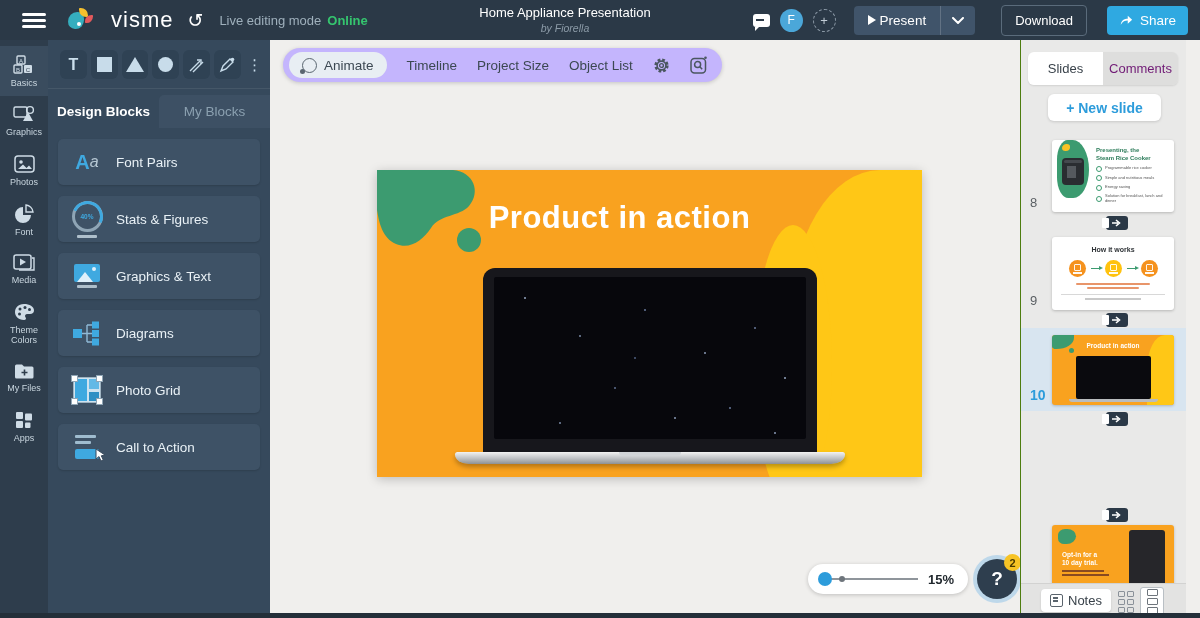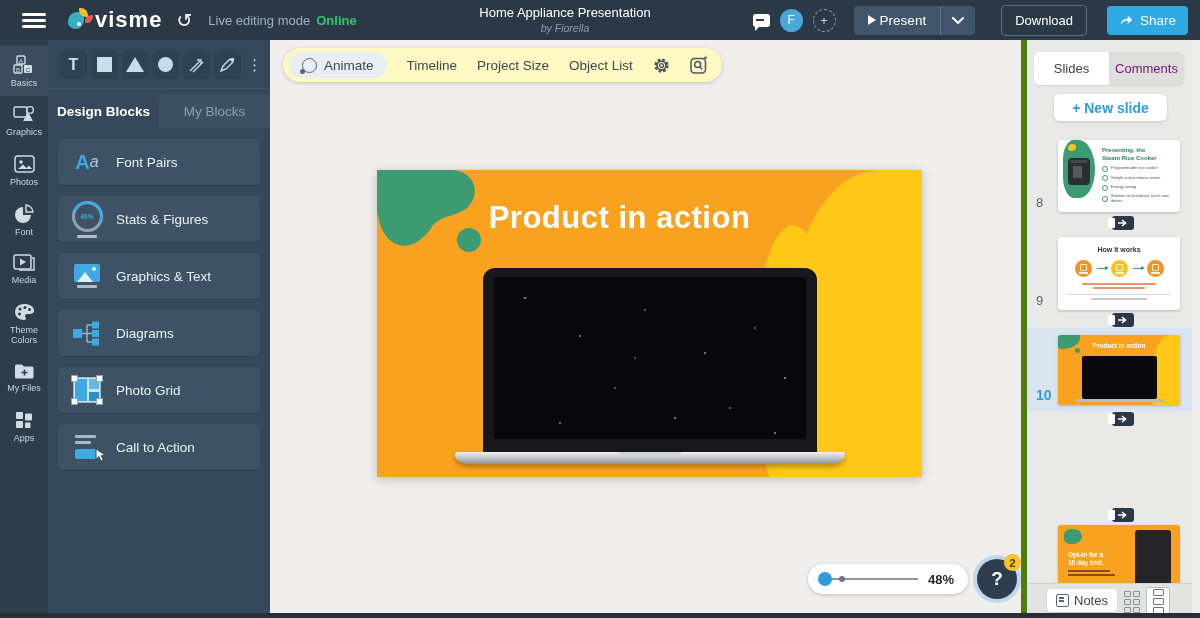--- a/index.html
+++ b/index.html
@@ -10,21 +10,21 @@
   
   .topbar{position:absolute;top:0;left:0;right:0;height:40px;background:#2B3947;z-index:40;display:flex;align-items:center}
   .hamburger{width:24px;height:15px;margin-left:22px;display:flex;flex-direction:column;justify-content:space-between;cursor:pointer}
   .hamburger span{height:3px;background:#fff;border-radius:2px}
   .logo{display:flex;align-items:center;margin-left:22px}
   .logomark{position:relative;width:26px;height:24px}
   .lg-teal{position:absolute;left:0;top:4px;width:16px;height:17px;background:#35AEBE;border-radius:60% 40% 55% 45%}
   .lg-yellow{position:absolute;left:11px;top:0;width:9px;height:9px;background:#F5C02E;border-radius:10% 80% 10% 80%}
   .lg-red{position:absolute;left:17px;top:7px;width:8px;height:8px;background:#E3595C;border-radius:80% 10% 80% 10%}
   .lg-dot{position:absolute;left:9px;top:14px;width:4px;height:4px;background:#fff;border-radius:50%}
-  .logotext{color:#fff;font-size:22px;font-weight:bold;letter-spacing:1px;margin-left:1px}
+  .logotext{color:#fff;font-size:22px;font-weight:normal;letter-spacing:1px;margin-left:17px}
   .undo{color:#fff;font-size:19px;margin-left:14px;cursor:pointer}
   .mode{color:#9FB0BC;font-size:13px;margin-left:16px}
   .online{color:#35C56F;font-weight:bold;font-size:13px;margin-left:6px}
   .doc-meta{position:absolute;left:430px;width:270px;top:5px;text-align:center}
   .doc-title{color:#fff;font-size:13px}
   .doc-author{color:#8C9BA8;font-size:10.5px;font-style:italic;margin-top:2px}
   .tb-right{position:absolute;right:12px;top:0;height:40px;display:flex;align-items:center;gap:10px}
   .comment-ic{position:relative;width:17px;height:13px;background:#fff;border-radius:3px;cursor:pointer}
   .comment-ic::after{content:"";position:absolute;left:2px;bottom:-4px;border:4px solid transparent;border-top-color:#fff;border-left-color:#fff;border-width:4px 4px 0 0}
   .comment-ic i{position:absolute;left:3px;top:5px;width:8px;height:2px;background:#2B3947;display:block}
@@ -82,21 +82,21 @@
   .ic-photo .p2{position:absolute;right:1px;top:1px;width:10px;height:10px;background:#63B9E6}
   .ic-photo .p3{position:absolute;right:1px;bottom:1px;width:10px;height:9px;background:#2E8FC4}
   .ic-photo .h{position:absolute;width:5px;height:5px;background:#fff;border:1px solid #8FA5B5}
   .ic-cta{display:flex;flex-direction:column;gap:3px;position:relative}
   .ic-cta .l{width:21px;height:3px;background:#9FBCCF;border-radius:1px}
   .ic-cta .btn{position:relative;width:24px;height:10px;background:#3FA9E0;border-radius:2px;margin-top:2px}
   .ic-cta svg{position:absolute;right:-8px;bottom:-4px}
 
   
   .canvas{position:absolute;left:270px;top:40px;width:765px;bottom:0;background:#F0EFED;z-index:10}
-  .ctoolbar{position:absolute;left:13px;top:8px;height:34px;background:#fef9c3;border-radius:17px;box-shadow:0 1px 4px rgba(0,0,0,.18);display:flex;align-items:center;padding:0 14px 0 6px;gap:20px;z-index:15}
+  .ctoolbar{position:absolute;left:13px;top:8px;height:34px;background:#c4b5fd;border-radius:17px;box-shadow:0 1px 4px rgba(0,0,0,.18);display:flex;align-items:center;padding:0 14px 0 6px;gap:20px;z-index:15}
   .chip{display:flex;align-items:center;gap:7px;background:#E8EEF3;border-radius:14px;height:26px;padding:0 13px;cursor:pointer}
   .chip .anim-ic{position:relative;width:13px;height:13px;border:1.5px solid #5A6670;border-radius:50%}
   .chip .anim-ic::after{content:"";position:absolute;left:-3px;bottom:-2px;width:5px;height:5px;border-radius:50%;background:#5A6670}
   .citem{font-size:13.5px;color:#3C4852;cursor:pointer}
   .cicon{cursor:pointer;display:flex}
 
   .slide{position:absolute;left:107px;top:130px;width:545px;height:307px;background:#F9A21F;overflow:hidden;box-shadow:0 2px 10px rgba(0,0,0,.22)}
   .yellowblob{position:absolute;right:0;top:0;bottom:0;width:132px;background:#FFC716;border-top-left-radius:90px 150px}
   .yellowblob::before{content:"";position:absolute;left:-36px;top:55px;width:78px;height:280px;background:#FFC716;border-radius:50%}
   .slide-title{position:absolute;left:0;right:60px;top:30px;text-align:center;color:#fff;font-size:31px;font-weight:bold;letter-spacing:.5px}
@@ -111,21 +111,21 @@
 
   .zoombar{position:absolute;left:538px;top:524px;width:160px;height:30px;background:#fff;border-radius:15px;box-shadow:0 1px 4px rgba(0,0,0,.2);display:flex;align-items:center}
   .ztrack{position:absolute;left:14px;top:14px;width:96px;height:2px;background:#8F959B}
   .zmark{position:absolute;left:31px;top:12px;width:6px;height:6px;border-radius:50%;background:#6E757C}
   .zhandle{position:absolute;left:10px;top:8px;width:14px;height:14px;border-radius:50%;background:#2D9CDB;cursor:pointer}
   .zval{position:absolute;right:14px;top:8px;font-size:13px;font-weight:bold;color:#1F262C}
   .helpbtn{position:absolute;left:707px;top:519px;width:40px;height:40px;border-radius:50%;background:#2E3E4E;box-shadow:0 0 0 4px rgba(186,214,234,.95);display:flex;align-items:center;justify-content:center;color:#fff;font-size:19px;font-weight:bold;cursor:pointer;z-index:16}
   .helpbadge{position:absolute;right:-4px;top:-5px;width:17px;height:17px;border-radius:50%;background:#F7C325;color:#4A3A00;font-size:11px;font-weight:bold;display:flex;align-items:center;justify-content:center}
 
   
-  .rpanel{position:absolute;right:8px;top:40px;width:165px;bottom:0;background:#E9E9E8;border-left:6px solid #4d7c0f;z-index:20}
+  .rpanel{position:absolute;right:14px;top:40px;width:165px;bottom:0;background:#E9E9E8;border-left:1px solid #4d7c0f;z-index:20}
   .rtabs{position:absolute;left:7px;top:12px;width:150px;height:33px;display:flex;border-radius:6px;overflow:hidden;box-shadow:0 1px 2px rgba(0,0,0,.1)}
   .rtab{flex:1;display:flex;align-items:center;justify-content:center;font-size:13px;cursor:pointer}
   .rtab.on{background:#fff;color:#39424A}
   .rtab.off{background:#DEDEDD;color:#701a75}
   .newslide{position:absolute;left:27px;top:54px;width:113px;height:27px;background:#fff;border-radius:6px;box-shadow:0 1px 3px rgba(0,0,0,.15);display:flex;align-items:center;justify-content:center;color:#2D9CDB;font-size:14px;font-weight:bold;cursor:pointer}
   .selbg{position:absolute;left:0;right:0;top:288px;height:83px;background:#D8E5F0}
   .thumbrow{position:absolute;left:0;right:0}
   .tnum{position:absolute;left:9px;bottom:2px;font-size:13px;color:#5A5F63}
   .tnum.sel{color:#2D9CDB;font-weight:bold;font-size:14px}
   .thumb{position:absolute;left:31px;top:0;width:122px;background:#fff;border-radius:3px;box-shadow:0 1px 3px rgba(0,0,0,.22);overflow:hidden;cursor:pointer}
@@ -469,21 +469,21 @@
       </div>
       <div class="laptop-base">
           <i></i>
         </div>
     </div>
 
     <div class="zoombar">
       <i class="ztrack"></i>
       <i class="zmark"></i>
       <i class="zhandle"></i>
-      <span class="zval">48%</span>
+      <span class="zval">15%</span>
     </div>
 
     <div class="helpbtn">
       <span>?</span>
       <span class="helpbadge">2</span>
     </div>
   </div>
 
   <div class="rpanel">
     <div class="rtabs">

